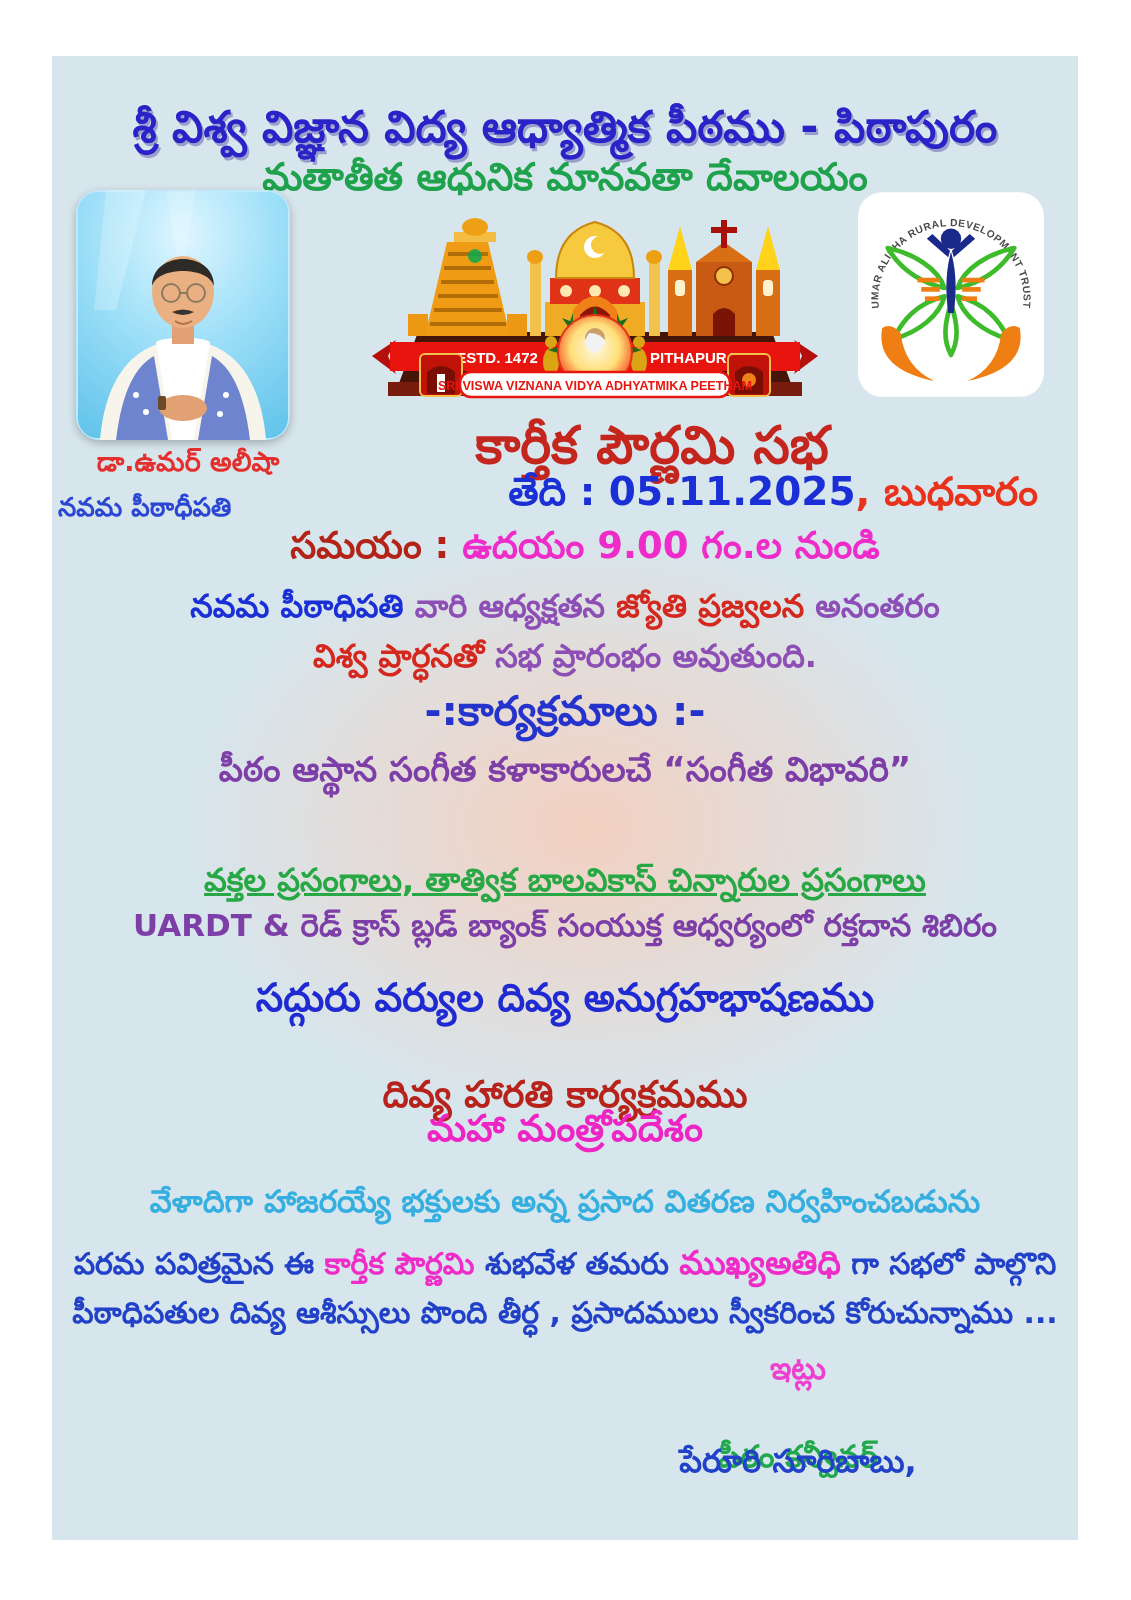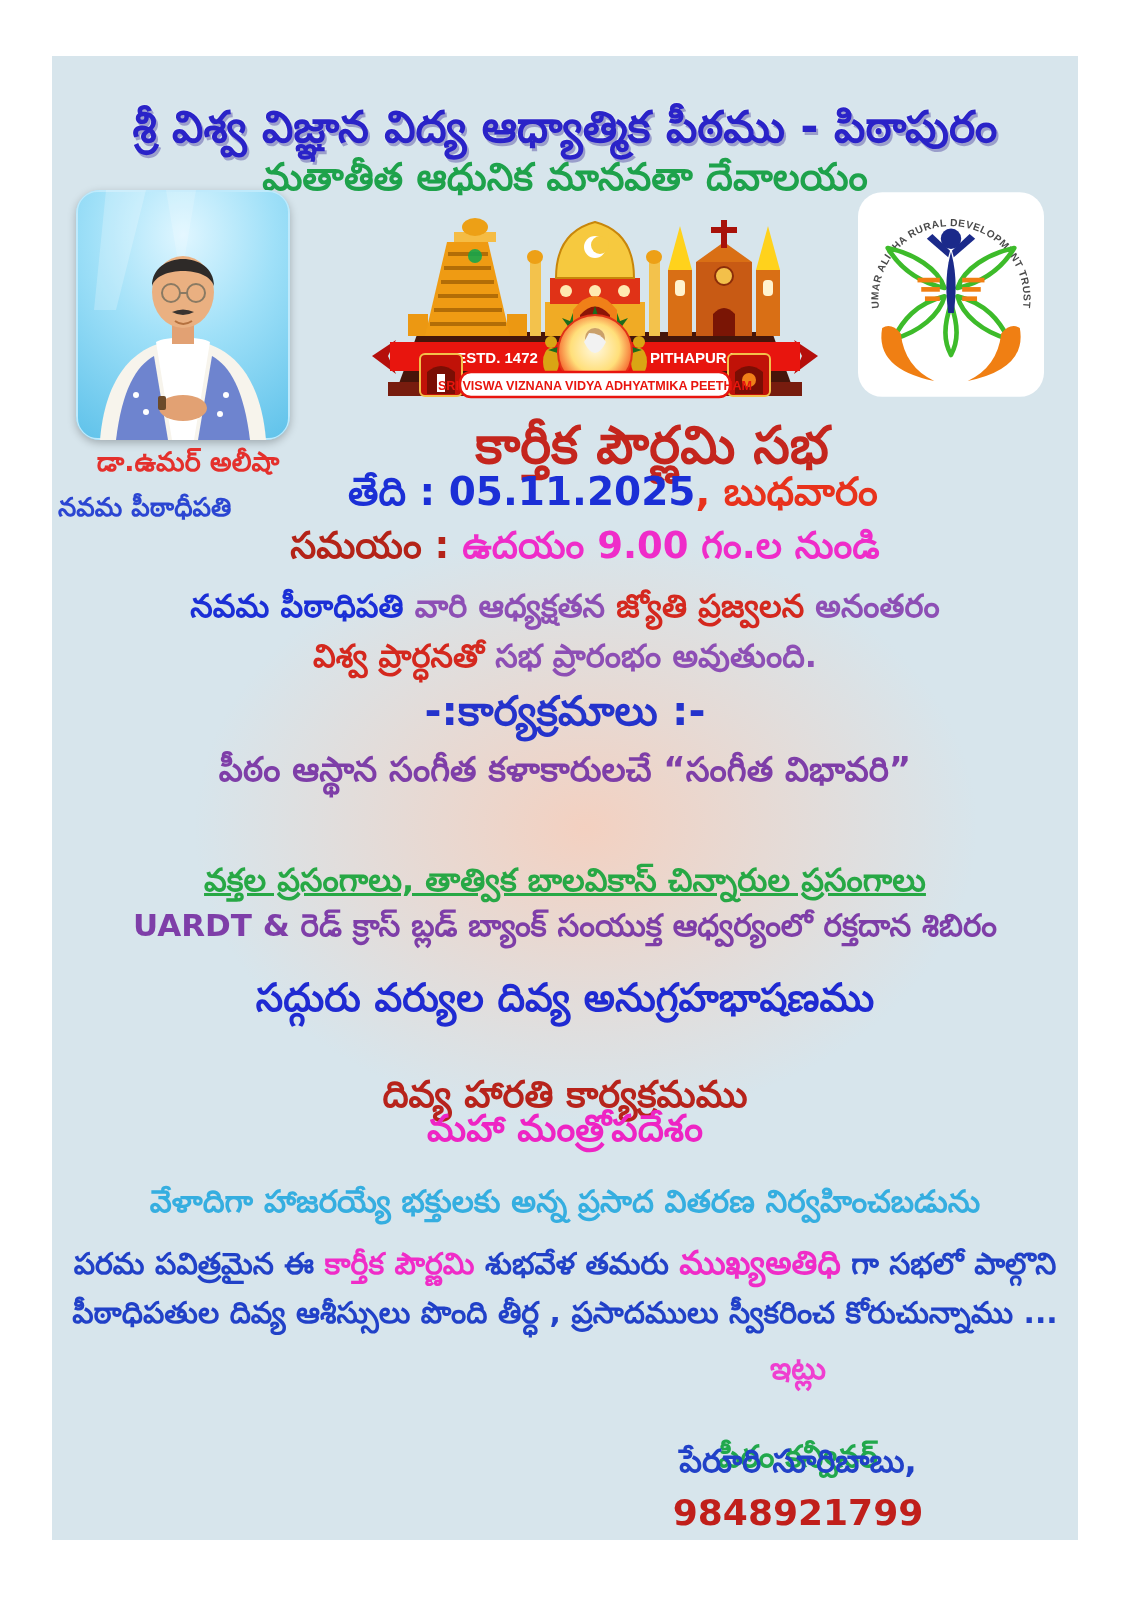--- a/index.html
+++ b/index.html
@@ -25,21 +25,21 @@
         border-radius:24px;overflow:hidden;box-shadow:0 3px 8px rgba(0,0,0,.25);}
   .cap-name{position:absolute;left:6px;top:390px;width:260px;text-align:center;
         font-size:27px;font-weight:700;color:#e4302c;}
   .cap-title{position:absolute;left:6px;top:436px;width:260px;
         font-size:26px;font-weight:700;color:#2b46d2;}
 
   .emblem{position:absolute;left:318px;top:158px;width:450px;height:195px;}
   .trust-logo{position:absolute;left:806px;top:136px;width:186px;height:205px;}
 
   .evt-title{top:360px;left:230px;right:56px;font-size:52px;font-weight:700;color:#c4251d;}
-  .evt-date{top:414px;left:120px;right:24px;font-size:39px;font-weight:700;}
+  .evt-date{top:414px;left:120px;right:40px;font-size:39px;font-weight:700;text-align:right;}
   .evt-time{top:469px;left:100px;right:60px;font-size:37px;font-weight:700;}
   .c-blue{color:#1b2fd6;} .c-red{color:#e8321c;} .c-dred{color:#b42318;}
   .c-mag{color:#ef2cc9;} .c-purple{color:#8d4fb5;} .c-ired{color:#d4281e;margin-top:32px;}
 
   .intro1{top:532px;font-size:32px;font-weight:700;}
   .intro2{top:582px;font-size:32px;font-weight:700;}
   .prog-head{top:632px;font-size:41px;font-weight:700;color:#2433cc;}
   .prog1a{top:694px;font-size:34px;font-weight:700;color:#7e3ea8;}
   .prog1b{top:750px;font-size:33px;font-weight:700;color:#7e3ea8;}
   .prog2{top:806px;font-size:32px;font-weight:700;color:#27a845;text-decoration:underline;}
@@ -268,15 +268,14 @@
   <div class="abs prog5">దివ్య హారతి కార్యక్రమము</div>
   <div class="abs prog6">మహా మంత్రోపదేశం</div>
 
   <div class="abs note1">వేళాదిగా హాజరయ్యే భక్తులకు అన్న ప్రసాద వితరణ నిర్వహించబడును</div>
   <div class="abs inv1"><span>పరమ పవిత్రమైన ఈ </span><span class="inv-mag">కార్తీక పౌర్ణమి</span><span> శుభవేళ తమరు </span><span class="inv-mag-big">ముఖ్యఅతిధి</span><span> గా సభలో పాల్గొని</span></div>
   <div class="abs inv2">పీఠాధిపతుల దివ్య ఆశీస్సులు పొంది తీర్ధ , ప్రసాదములు స్వీకరించ కోరుచున్నాము ...</div>
 
   <div class="sig sig-itlu">ఇట్లు</div>
   <div class="sig sig-role">పీఠం  కన్వీనర్</div>
   <div class="sig sig-name">పేరూరి సూరిబాబు,</div>
-  <div class="sig sig-phone">9848921799</div>
 
 </div>
 
 </body></html>

